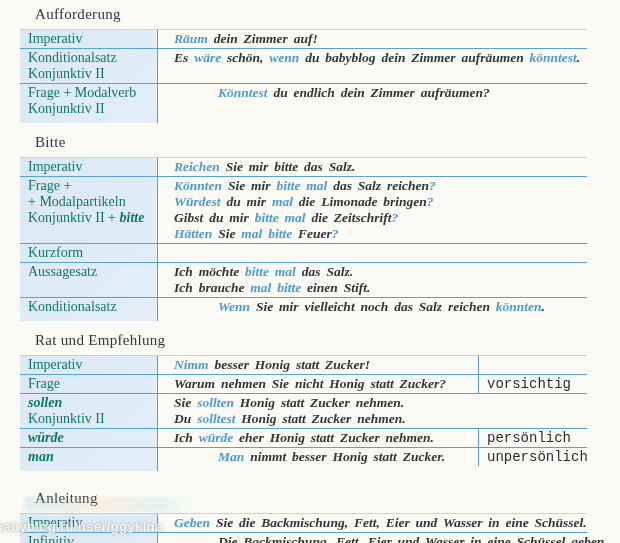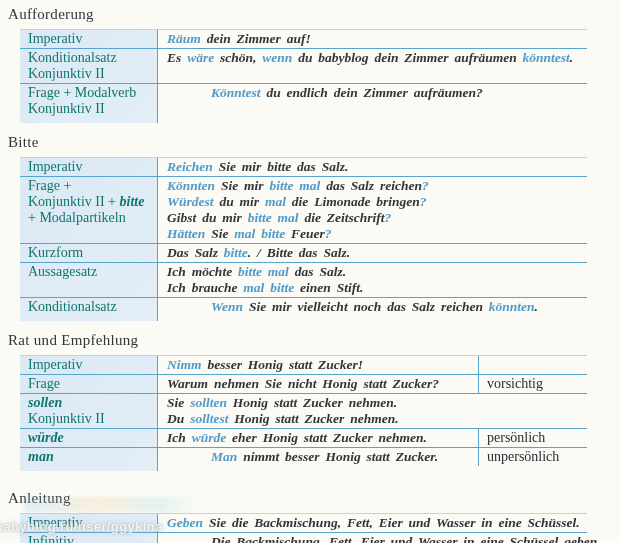--- a/index.html
+++ b/index.html
@@ -6,21 +6,21 @@
   body{
     width:620px;height:543px;overflow:hidden;position:relative;
     background:var(--page,#fbfaf5);
     font-family:"Liberation Serif", serif;
   }
   .doc{position:absolute;inset:0;}
   h2.title{
     font-family:"Liberation Serif", serif;
     font-size:15px;font-weight:normal;letter-spacing:.3px;
     color:var(--ink,#2e3138);
-    margin:12px 0 7px 8px;line-height:15px;
+    margin:12px 0 7px 35px;line-height:15px;
   }
   section:first-child h2.title{margin-top:7px;}
   section:last-child h2.title{margin-top:20px;}
   .gtable{
     position:relative;width:567px;margin-left:20px;
     padding-bottom:5px;
     border-top:1px solid rgba(109,170,206,.45);
   }
   .gtable::before{ 
     content:"";position:absolute;left:0;top:0;bottom:0;width:137px;
@@ -33,30 +33,30 @@
   }
   .row{position:relative;display:flex;z-index:1;border-bottom:1px solid var(--line,#58a4ce);}
   .row:last-child{border-bottom:none;gap:44px;}
   .cell{padding:1px 4px 1px 8px;}
   .cell.label{
     width:125px;flex:none;
     font-size:14px;color:#0f766e;
   }
   .lab-line{line-height:16px;white-space:nowrap;}
   .lab-italic{font-style:italic;font-weight:600;}
-  .cell.content{flex:1;padding-left:10px;min-width:0;}
+  .cell.content{flex:1;padding-left:17px;min-width:0;}
   .xline{
     line-height:16px;white-space:nowrap;
     font-style:italic;font-weight:bold;font-size:13.5px;
     color:var(--ink,#33353b);word-spacing:2.5px;
   }
   .blue{color:var(--accent,#4f9bca);}
   .gtable.with-note .cell.note{
     width:96px;flex:none;border-left:1px solid var(--line,#58a4ce);
-    font-size:14px;color:#262c35;line-height:16px;padding-left:8px;
+    font-size:14px;color:#262c35;line-height:16px;padding-left:8px;font-family:Liberation Mono, monospace;
   }
   .watermark{
     position:absolute;left:-5px;top:519px;z-index:6;
     font-family:"Liberation Sans", sans-serif;
     font-size:13px;font-weight:bold;letter-spacing:.4px;
     color:rgba(255,255,255,.8);
     text-shadow:0 0 2px rgba(160,165,170,.9),0 0 6px rgba(190,195,200,.6);
   }
   .artifact{
     position:absolute;left:24px;top:497px;width:170px;height:15px;z-index:5;
@@ -107,36 +107,33 @@
             <div class="cell label">
               <div class="lab-line"><span>Imperativ</span></div>
             </div>
             <div class="cell content">
               <div class="xline"><span class="blue">Reichen</span><span> Sie mir bitte das Salz.</span></div>
             </div>
           </div>
           <div class="row">
             <div class="cell label">
               <div class="lab-line"><span>Frage +</span></div>
+              <div class="lab-line"><span>+ Modalpartikeln</span></div>
               <div class="lab-line"><span>Konjunktiv II + </span><span class="lab-italic">bitte</span></div>
-              <div class="lab-line"><span>+ Modalpartikeln</span></div>
             </div>
             <div class="cell content">
               <div class="xline"><span class="blue">Könnten</span><span> Sie mir </span><span class="blue">bitte mal</span><span> das Salz reichen</span><span class="blue">?</span></div>
               <div class="xline"><span class="blue">Würdest</span><span> du mir </span><span class="blue">mal</span><span> die Limonade bringen</span><span class="blue">?</span></div>
               <div class="xline"><span>Gibst du mir </span><span class="blue">bitte mal</span><span> die Zeitschrift</span><span class="blue">?</span></div>
               <div class="xline"><span class="blue">Hätten</span><span> Sie </span><span class="blue">mal bitte</span><span> Feuer</span><span class="blue">?</span></div>
             </div>
           </div>
           <div class="row">
             <div class="cell label">
               <div class="lab-line"><span>Kurzform</span></div>
-            </div>
-            <div class="cell content">
-              <div class="xline"><span>Das Salz </span><span class="blue">bitte</span><span>. / Bitte das Salz.</span></div>
             </div>
           </div>
           <div class="row">
             <div class="cell label">
               <div class="lab-line"><span>Aussagesatz</span></div>
             </div>
             <div class="cell content">
               <div class="xline"><span>Ich möchte </span><span class="blue">bitte mal</span><span> das Salz.</span></div>
               <div class="xline"><span>Ich brauche </span><span class="blue">mal bitte</span><span> einen Stift.</span></div>
             </div>

